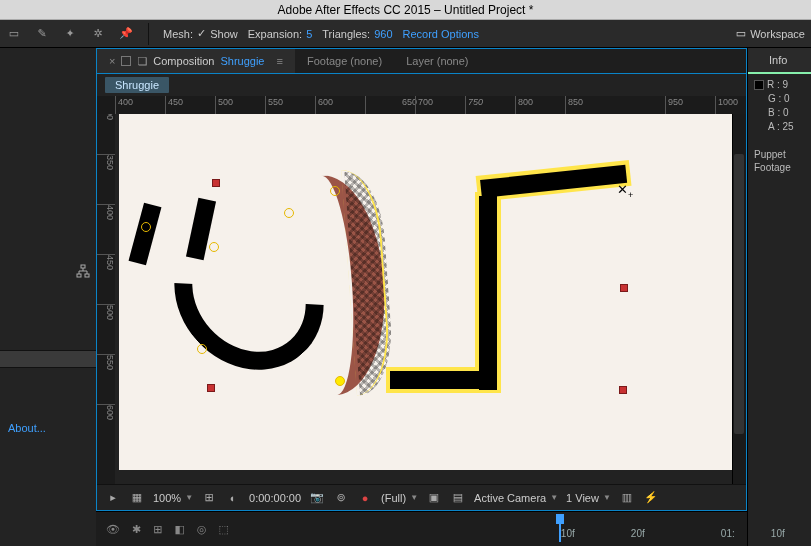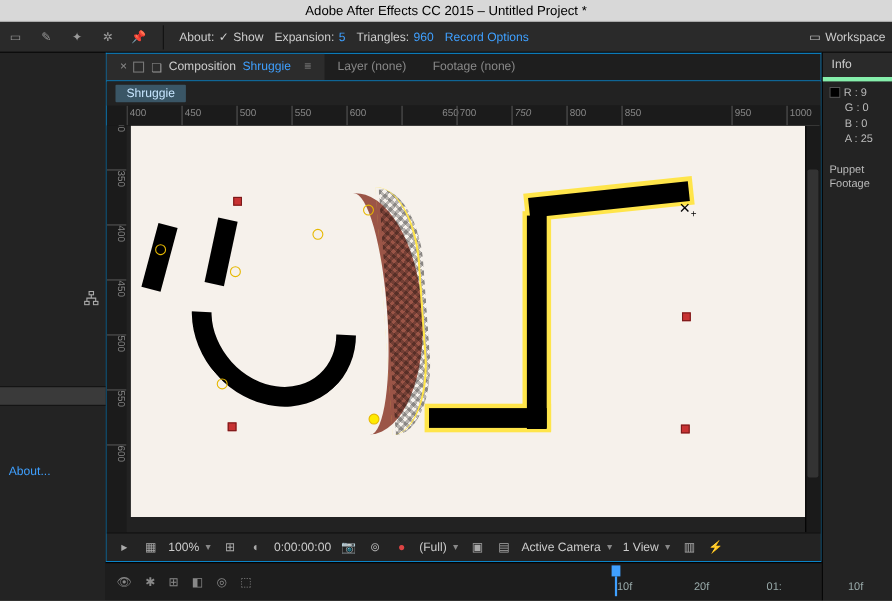--- a/index.html
+++ b/index.html
@@ -62,21 +62,21 @@
   .ai2{left:360px;top:82px;width:18px;height:194px}
   .ao3{left:358px;top:62px;width:154px;height:26px;transform:rotate(-6deg);transform-origin:left center}
   .ai3{left:362px;top:66px;width:146px;height:18px;transform:rotate(-6deg);transform-origin:left center}
   .cursor{position:absolute;left:498px;top:68px;font-size:13px;color:#000}
   .bottombar{height:26px;background:#232323;display:flex;align-items:center;gap:8px;padding:0 8px;border-top:1px solid #111}
   .bb-ic{width:16px;height:16px;display:inline-flex;align-items:center;justify-content:center;color:#aaa}
   .dd{display:flex;align-items:center;gap:4px;color:#ccc}
   .dd .caret{font-size:8px;color:#888}
   
   .rightcol{width:64px;background:#232323;border-left:1px solid #000;display:flex;flex-direction:column}
-  .rightcol .hdr{height:26px;background:#2a2a2a;display:flex;align-items:center;padding:0 8px;color:#ccc;border-bottom:4px solid #86efac}
+  .rightcol .hdr{height:26px;background:#2a2a2a;display:flex;align-items:center;padding:0 21px;color:#ccc;border-bottom:2px solid #86efac}
   .rgba{padding:4px 6px;font-size:10px;color:#bbb;line-height:14px}
   .rgba .sw{display:inline-block;width:10px;height:10px;background:#000;border:1px solid #555;vertical-align:middle;margin-right:3px}
   .puppet{padding:10px 6px;color:#bbb;font-size:10px;line-height:13px}
   
   .timeline{height:36px;background:#1d1d1d;border-top:1px solid #000;display:flex;align-items:center;padding:0 10px;gap:12px;position:relative}
   .timeline .tic{color:#888}
   .tmarks{flex:1;position:relative;height:100%}
   .tmarks .mk{position:absolute;top:16px;font-size:10px;color:#9aa}
   .playhead{position:absolute;left:313px;top:0;width:12px;height:22px}
   .playhead::before{content:"";position:absolute;left:2px;top:2px;width:8px;height:10px;background:#3fa0ff}
@@ -92,21 +92,21 @@
 <div class="toolbar">
   <div class="tool-icons">
     <span>▭</span>
     <span>✎</span>
     <span>✦</span>
     <span>✲</span>
     <span class="active">📌</span>
   </div>
   <div class="toolbar-sep"></div>
   <div class="tbprop">
-    <span>About:</span>
+    <span>Mesh:</span>
     <span>✓</span>
     <span>Show</span>
   </div>
   <div class="tbprop">
     <span>Expansion:</span>
     <span class="bluev">5</span>
   </div>
   <div class="tbprop">
     <span>Triangles:</span>
     <span class="bluev">960</span>
@@ -137,24 +137,24 @@
     <div class="tabsrow">
       <div class="tab active">
         <span class="x">×</span>
         <span class="tinybox"></span>
         <span class="panel-ic">❏</span>
         <span class="tab-label">Composition</span>
         <span class="comp-name">Shruggie</span>
         <span class="menu">≡</span>
       </div>
       <div class="tab">
+          <span>Footage (none)</span>
+        </div>
+      <div class="tab">
           <span>Layer (none)</span>
-        </div>
-      <div class="tab">
-          <span>Footage (none)</span>
         </div>
     </div>
 
     <div class="viewerwrap">
       <div class="breadcrumb">
         <span class="crumb">Shruggie</span>
       </div>
       <div class="ruler-h" id="rulerH">
           <div class="tick" style="left: 0px;">400</div>
           <div class="tick" style="left: 50px;">450</div>
@@ -252,21 +252,21 @@
       <span class="tic">👁</span>
       <span class="tic">✱</span>
       <span class="tic">⊞</span>
       <span class="tic">◧</span>
       <span class="tic">◎</span>
       <span class="tic">⬚</span>
       <div class="tmarks" id="tmarks">
         <div class="playhead"></div>
       <div class="mk" style="left: 320px;">10f</div>
           <div class="mk" style="left: 390px; text-align: center;">20f</div>
-          <div class="mk" style="left: 456px;">01:</div>
+          <div class="mk" style="left: 480px;">01:</div>
           <div class="mk" style="left: 530px;">10f</div>
         </div>
     </div>
   </div>
 
   <div class="rightcol">
     <div class="hdr">Info</div>
     <div class="rgba">
       <div><span class="sw"></span><span>R : 9</span></div>
       <div style="padding-left:14px">G : 0</div>

